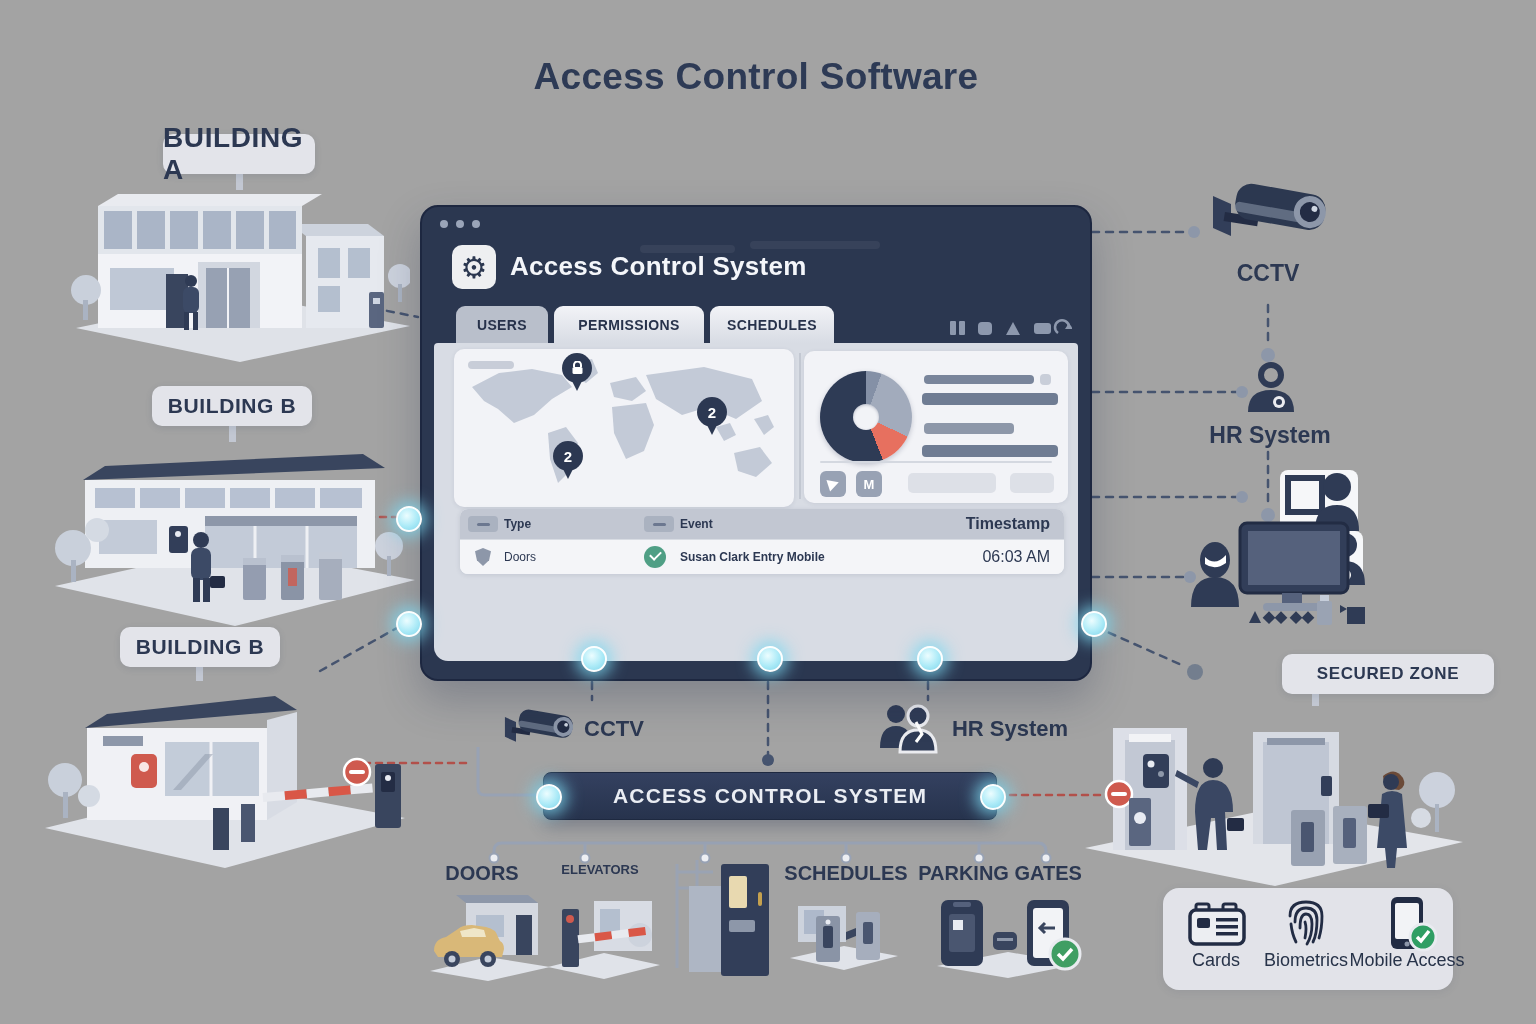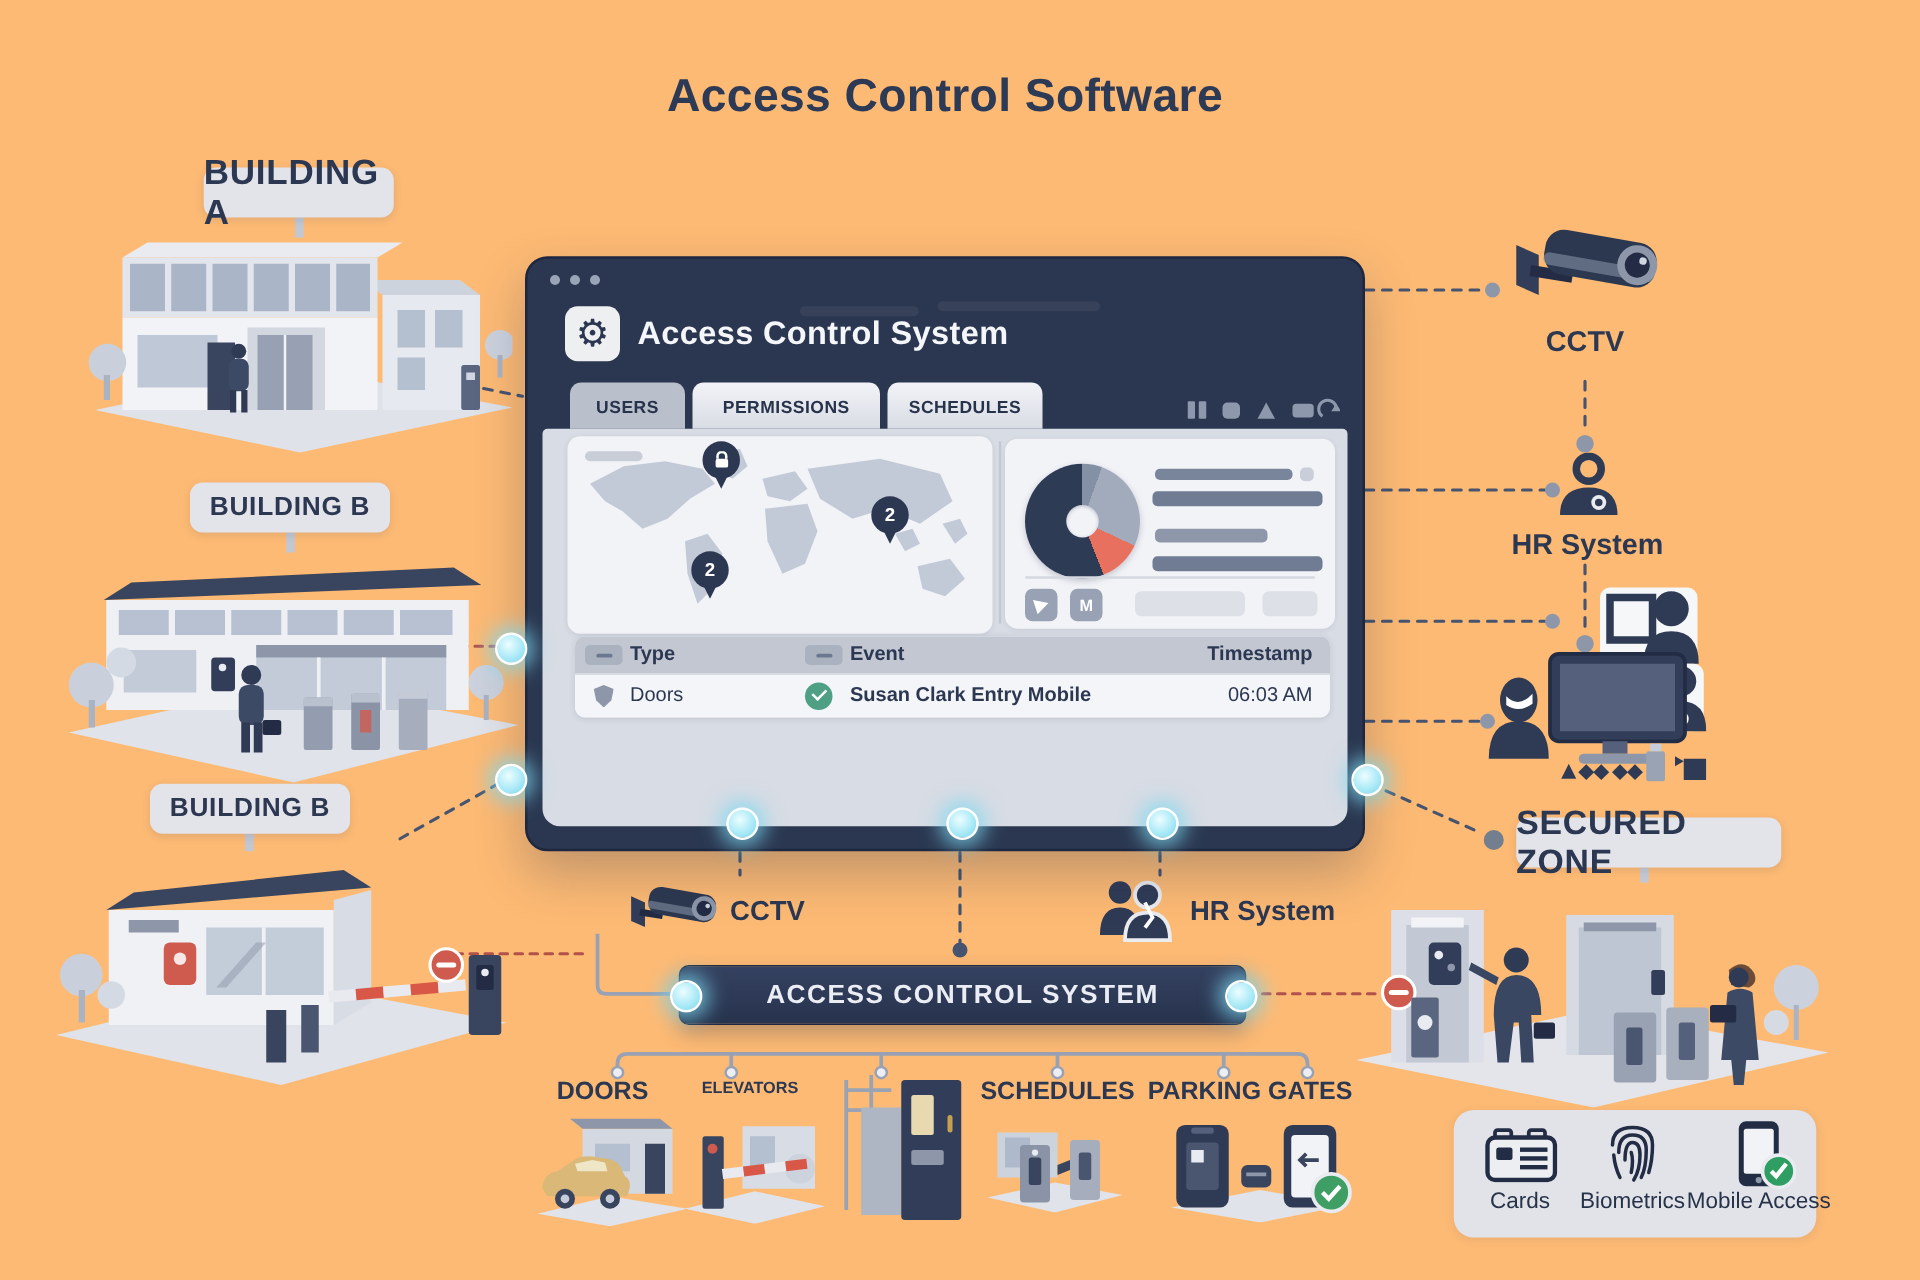--- a/index.html
+++ b/index.html
@@ -1,16 +1,16 @@
 <!DOCTYPE html>
 <html><head>
 <meta charset="utf-8">
 <style>
   html,body{margin:0;padding:0;background:#ebecf0;}
-  .stage{position:relative;width:1536px;height:1024px;background:#fdba74;overflow:hidden;
+  .stage{position:relative;width:1536px;height:1024px;background:#a3a3a3;overflow:hidden;
          font-family:"Liberation Sans",sans-serif;color:#2d3a55;}
   .abs{position:absolute;}
   svg{display:block;}
 
   .main-title{position:absolute;top:56px;left:0;width:1512px;text-align:center;
               font-size:37px;font-weight:bold;color:#2d3a55;letter-spacing:.3px;}
 
   .label-box{position:absolute;background:#e3e4ea;border-radius:10px;display:flex;align-items:center;
              justify-content:center;font-weight:bold;color:#2c3852;box-shadow:0 2px 7px rgba(60,70,100,.14);
              letter-spacing:.6px;z-index:3;}
@@ -61,21 +61,21 @@
   .send-tri{width:0;height:0;border-top:6px solid transparent;border-bottom:6px solid transparent;
             border-left:11px solid #fff;transform:rotate(-18deg);}
 
   .etable{position:absolute;left:26px;top:166px;width:604px;background:#f2f3f7;border-radius:8px;
           overflow:hidden;box-shadow:0 1px 5px rgba(60,70,100,.14);}
   .trow{display:grid;grid-template-columns:44px 132px 44px 1fr 112px;align-items:center;height:34px;
         background:#f4f5f8;cursor:pointer;}
   .trow.alt{background:#edeff4;}
   .thead{background:#c2c7d2;height:30px;font-weight:bold;font-size:15px;color:#2c3852;cursor:default;}
   .trow + .trow{border-top:1.5px solid #d8dce3;}
-  .tcell{font-size:16px;color:#2c3852;}
+  .tcell{font-size:12px;color:#2c3852;}
   .tcell.event{font-weight:bold;}
   .tcell.time{text-align:right;padding-right:14px;font-size:16px;}
   .thead .tcell.time{padding-right:14px;}
   .denied-text{color:#a8413a !important;}
   .chip{width:30px;height:16px;margin-left:8px;border-radius:4px;background:#aab2c0;
         display:flex;align-items:center;justify-content:center;}
   .chip i{display:block;width:13px;height:3px;border-radius:2px;background:#6c7890;}
   .shield{width:16px;height:18px;margin-left:15px;background:#8d97a9;
           clip-path:polygon(50% 0,100% 18%,88% 68%,50% 100%,12% 68%,0 18%);}
   .tri-warn{width:0;height:0;margin-left:15px;border-left:8px solid transparent;border-right:8px solid transparent;
@@ -526,21 +526,21 @@
       <rect x="92" y="148" width="9" height="9" transform="rotate(45 96 152)"></rect>
       <rect x="107" y="148" width="9" height="9" transform="rotate(45 111 152)"></rect>
       <rect x="119" y="148" width="9" height="9" transform="rotate(45 123 152)"></rect>
     </g>
     <rect x="132" y="136" width="15" height="24" rx="2" fill="#9aa3b3"></rect>
     <rect x="135" y="130" width="9" height="6" fill="#c5cdda"></rect>
     <path d="M155,160 L155,140 L162,144 L155,148" fill="#2f3b55"></path>
     <rect x="162" y="142" width="18" height="17" fill="#2f3b55"></rect>
   </svg>
 
-  <div class="label-box" style="left:1213px;top:654px;width:212px;height:40px;font-size:27px;z-index:3;">SECURED ZONE</div>
+  <div class="label-box" style="left:1282px;top:654px;width:212px;height:40px;font-size:17px;z-index:3;">SECURED ZONE</div>
   <div class="label-pole" style="left:1312px;top:694px;height:12px;"></div>
 
   <svg class="abs" style="left:1085px;top:698px;z-index:2;" width="378" height="188" viewBox="0 0 378 188">
     <polygon points="0,150 190,188 378,144 190,110" fill="#e3e5ea"></polygon>
     <rect x="28" y="30" width="74" height="122" fill="#dcdfe7"></rect>
     <rect x="40" y="42" width="50" height="110" fill="#c2c8d4"></rect>
     <rect x="44" y="36" width="42" height="8" fill="#f2f3f6"></rect>
     <rect x="58" y="56" width="26" height="34" rx="4" fill="#323e59"></rect>
     <circle cx="66" cy="66" r="3.5" fill="#e8ebf2"></circle>
       <circle cx="76" cy="76" r="3" fill="#8d97a9"></circle>

